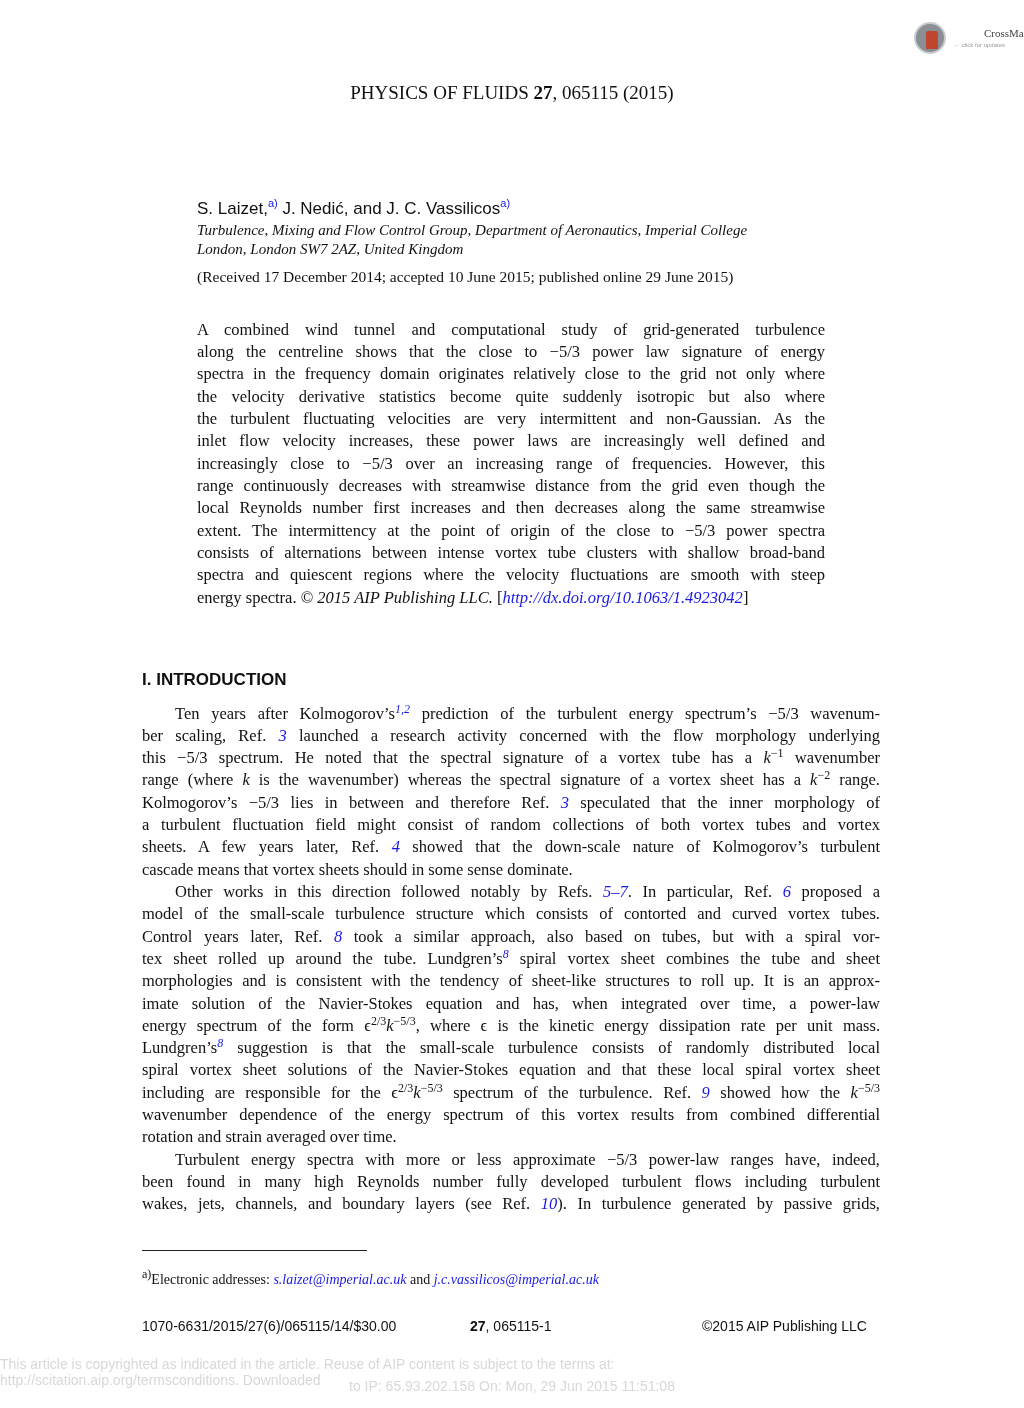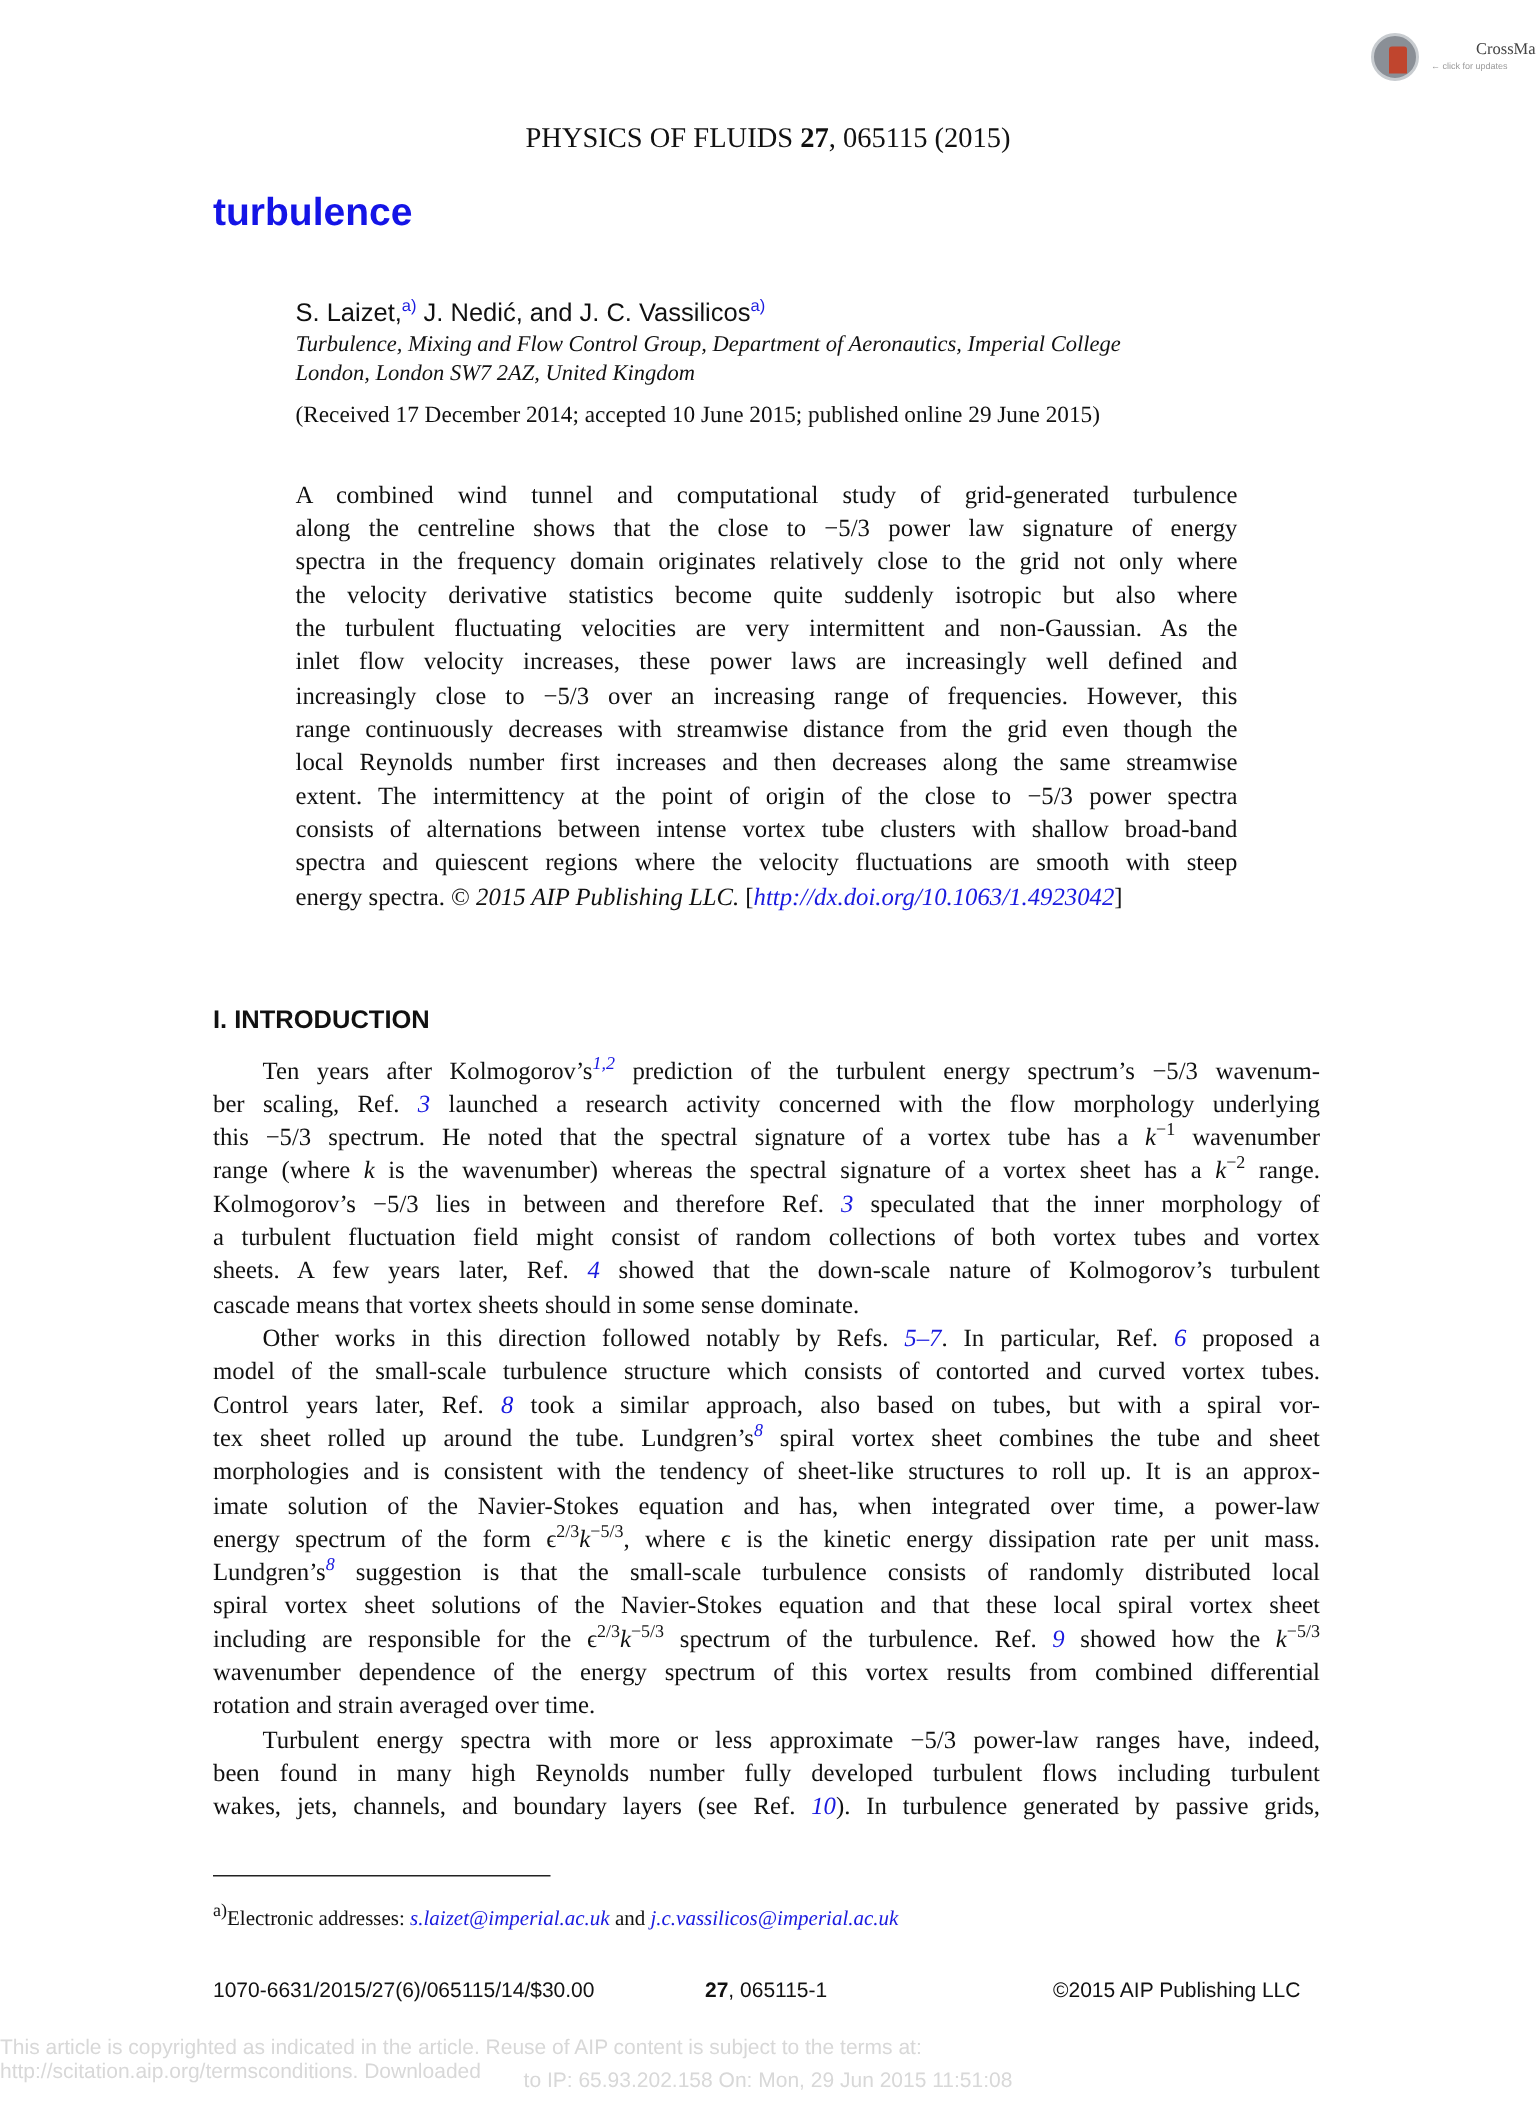--- a/index.html
+++ b/index.html
@@ -46,21 +46,20 @@
   <div class="circle">
       <div class="inner"></div>
     </div>
   <div class="brand serif">CrossMark</div>
   <div class="sub">← click for updates</div>
 </div>
 
 <div id="journal" class="abs serif"><span>PHYSICS OF FLUIDS</span> <b>27</b><span>, 065115 (2015)</span></div>
 
 <div id="title" class="abs sans">
-  <div>turbulence</div>
 </div>
 
 <div id="authors" class="abs sans"><span>S. Laizet,</span><sup>a)</sup><span> J. Nedić, and J. C. Vassilicos</span><sup>a)</sup></div>
 
 <div class="abs serif affil" style="top:222px">Turbulence, Mixing and Flow Control Group, Department of Aeronautics, Imperial College</div>
 <div class="abs serif affil" style="top:241px">London, London SW7 2AZ, United Kingdom</div>
 
 <div id="dates" class="abs serif">(Received 17 December 2014; accepted 10 June 2015; published online 29 June 2015)</div>
 
 <div class="abstract serif">

